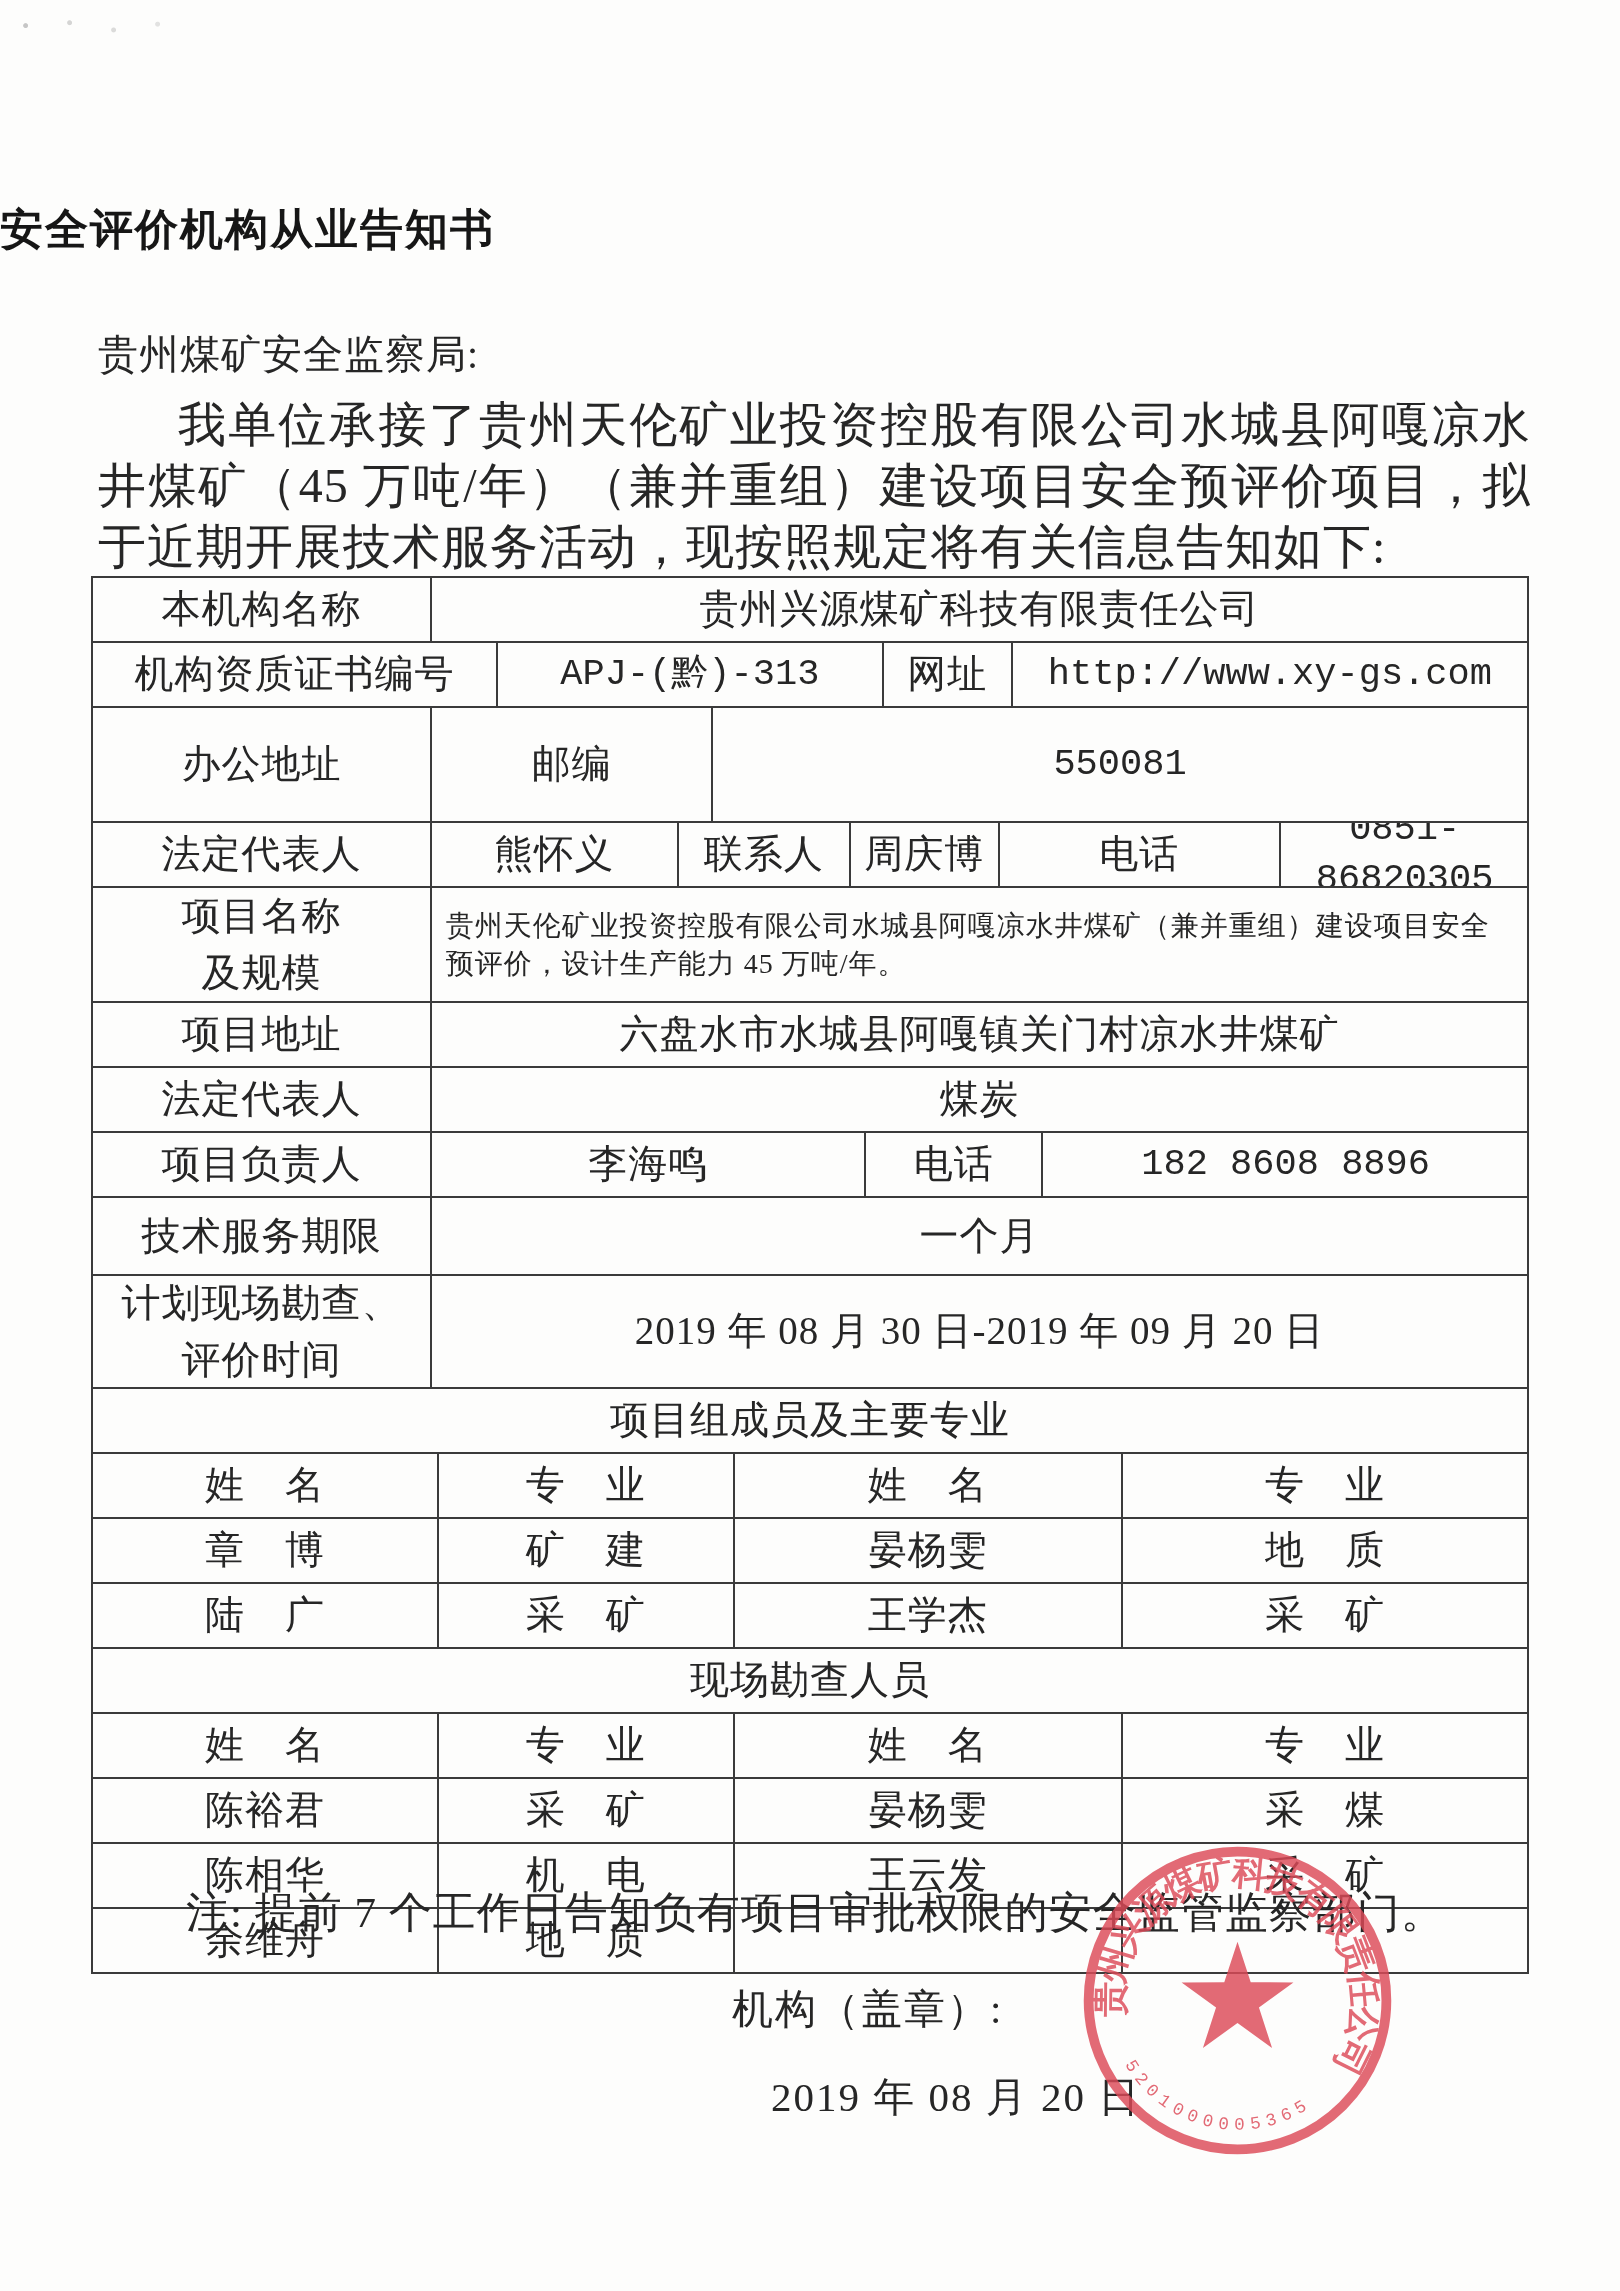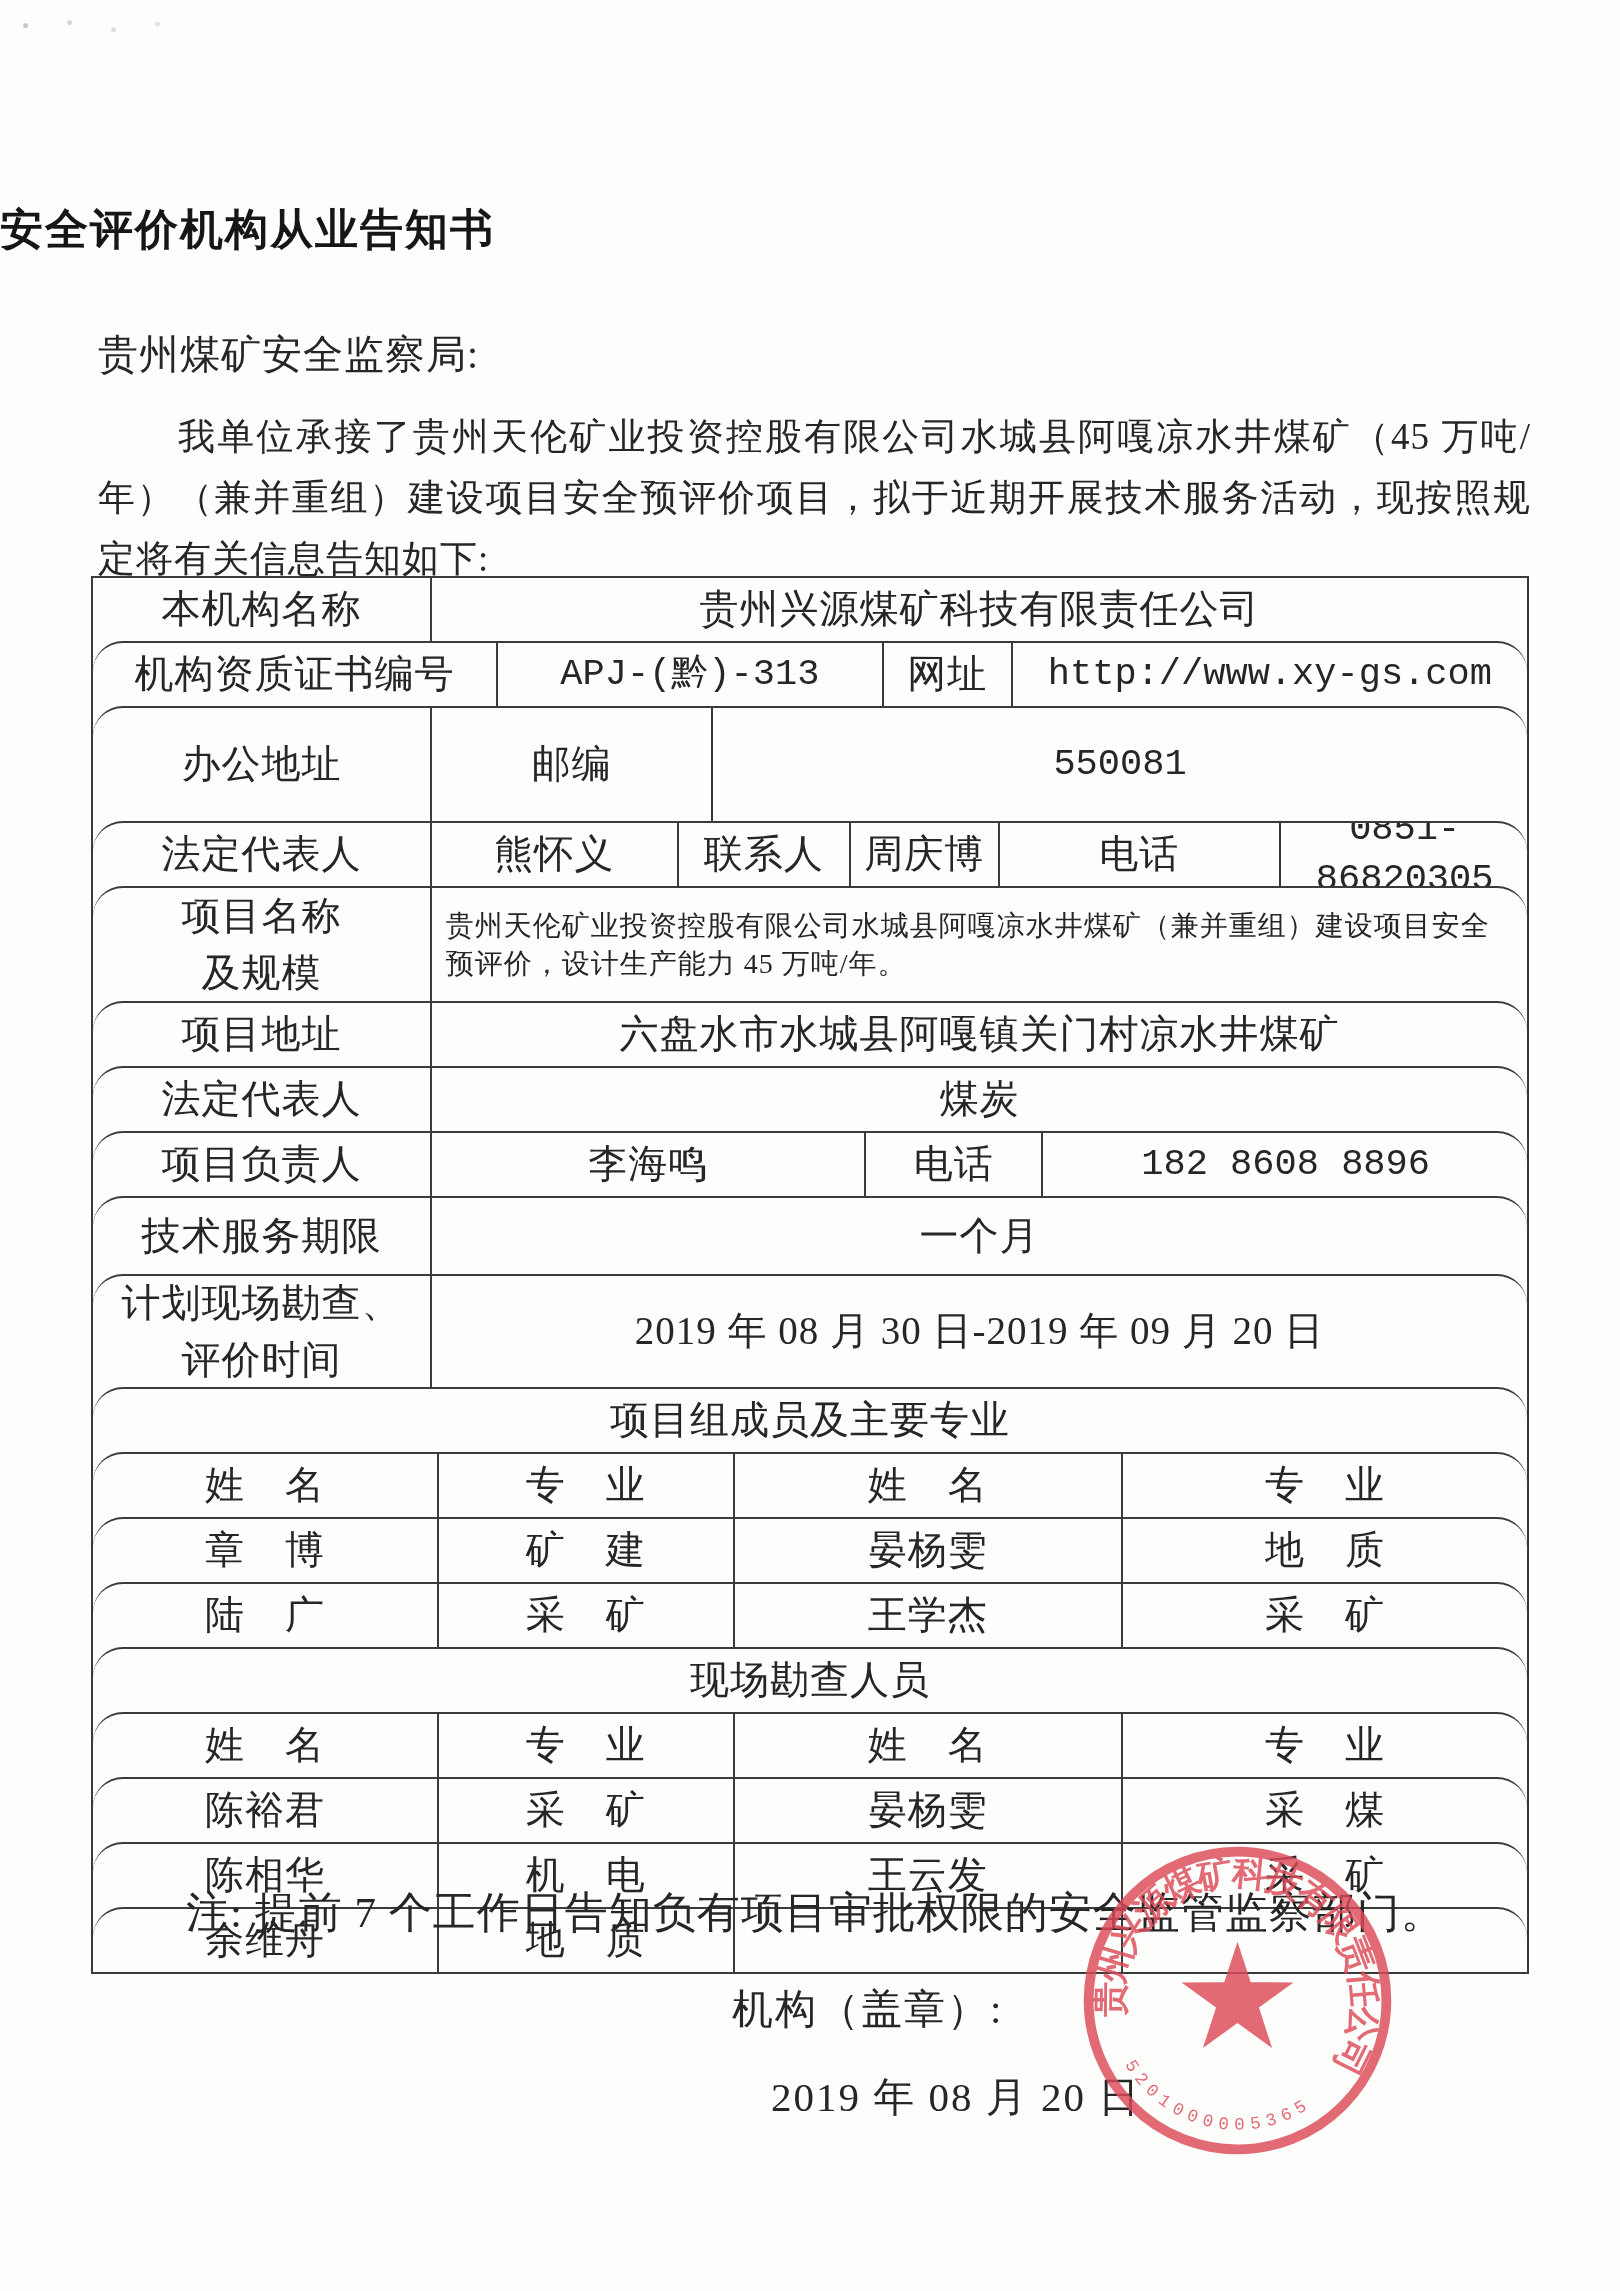--- a/index.html
+++ b/index.html
@@ -22,30 +22,30 @@
   .title{
     position:absolute;left:0;top:201px;width:100%;
     font-family:"Liberation Sans","DejaVu Sans",sans-serif;
     font-weight:bold;font-size:43px;letter-spacing:2px;color:#161616;
   }
   .salutation{
     position:absolute;left:98px;top:327px;
     font-size:40px;color:#262626;letter-spacing:1px;
   }
   .intro{
-    position:absolute;left:98px;top:406px;width:1433px;
-    font-size:37px;line-height:61px;color:#262626;
+    position:absolute;left:98px;top:394px;width:1433px;
+    font-size:48px;line-height:61px;color:#262626;
     text-align:justify;text-indent:80px;letter-spacing:1px;
   }
   .tbl{
     position:absolute;left:91px;top:576px;width:1438px;
     border:2.9px solid #3b3b3b;box-sizing:border-box;
     font-size:39px;color:#262626;
   }
-  .tr{display:flex;border-top:2.9px solid #3b3b3b;overflow:hidden;border-radius:30px;}
+  .tr{display:flex;border-top:2.9px solid #3b3b3b;overflow:hidden;}
   .tr:first-child{border-top:none;}
   .td{
     border-left:2.9px solid #3b3b3b;box-sizing:border-box;
     display:flex;align-items:center;justify-content:center;
     text-align:center;flex-shrink:0;line-height:1.35;letter-spacing:1px;
   }
   .td:first-child{border-left:none;}
   .td:last-child{flex-grow:1;}
   .left{justify-content:flex-start;text-align:left;padding:0 13.7px;font-size:28px;}
   .small{font-size:37px;}

